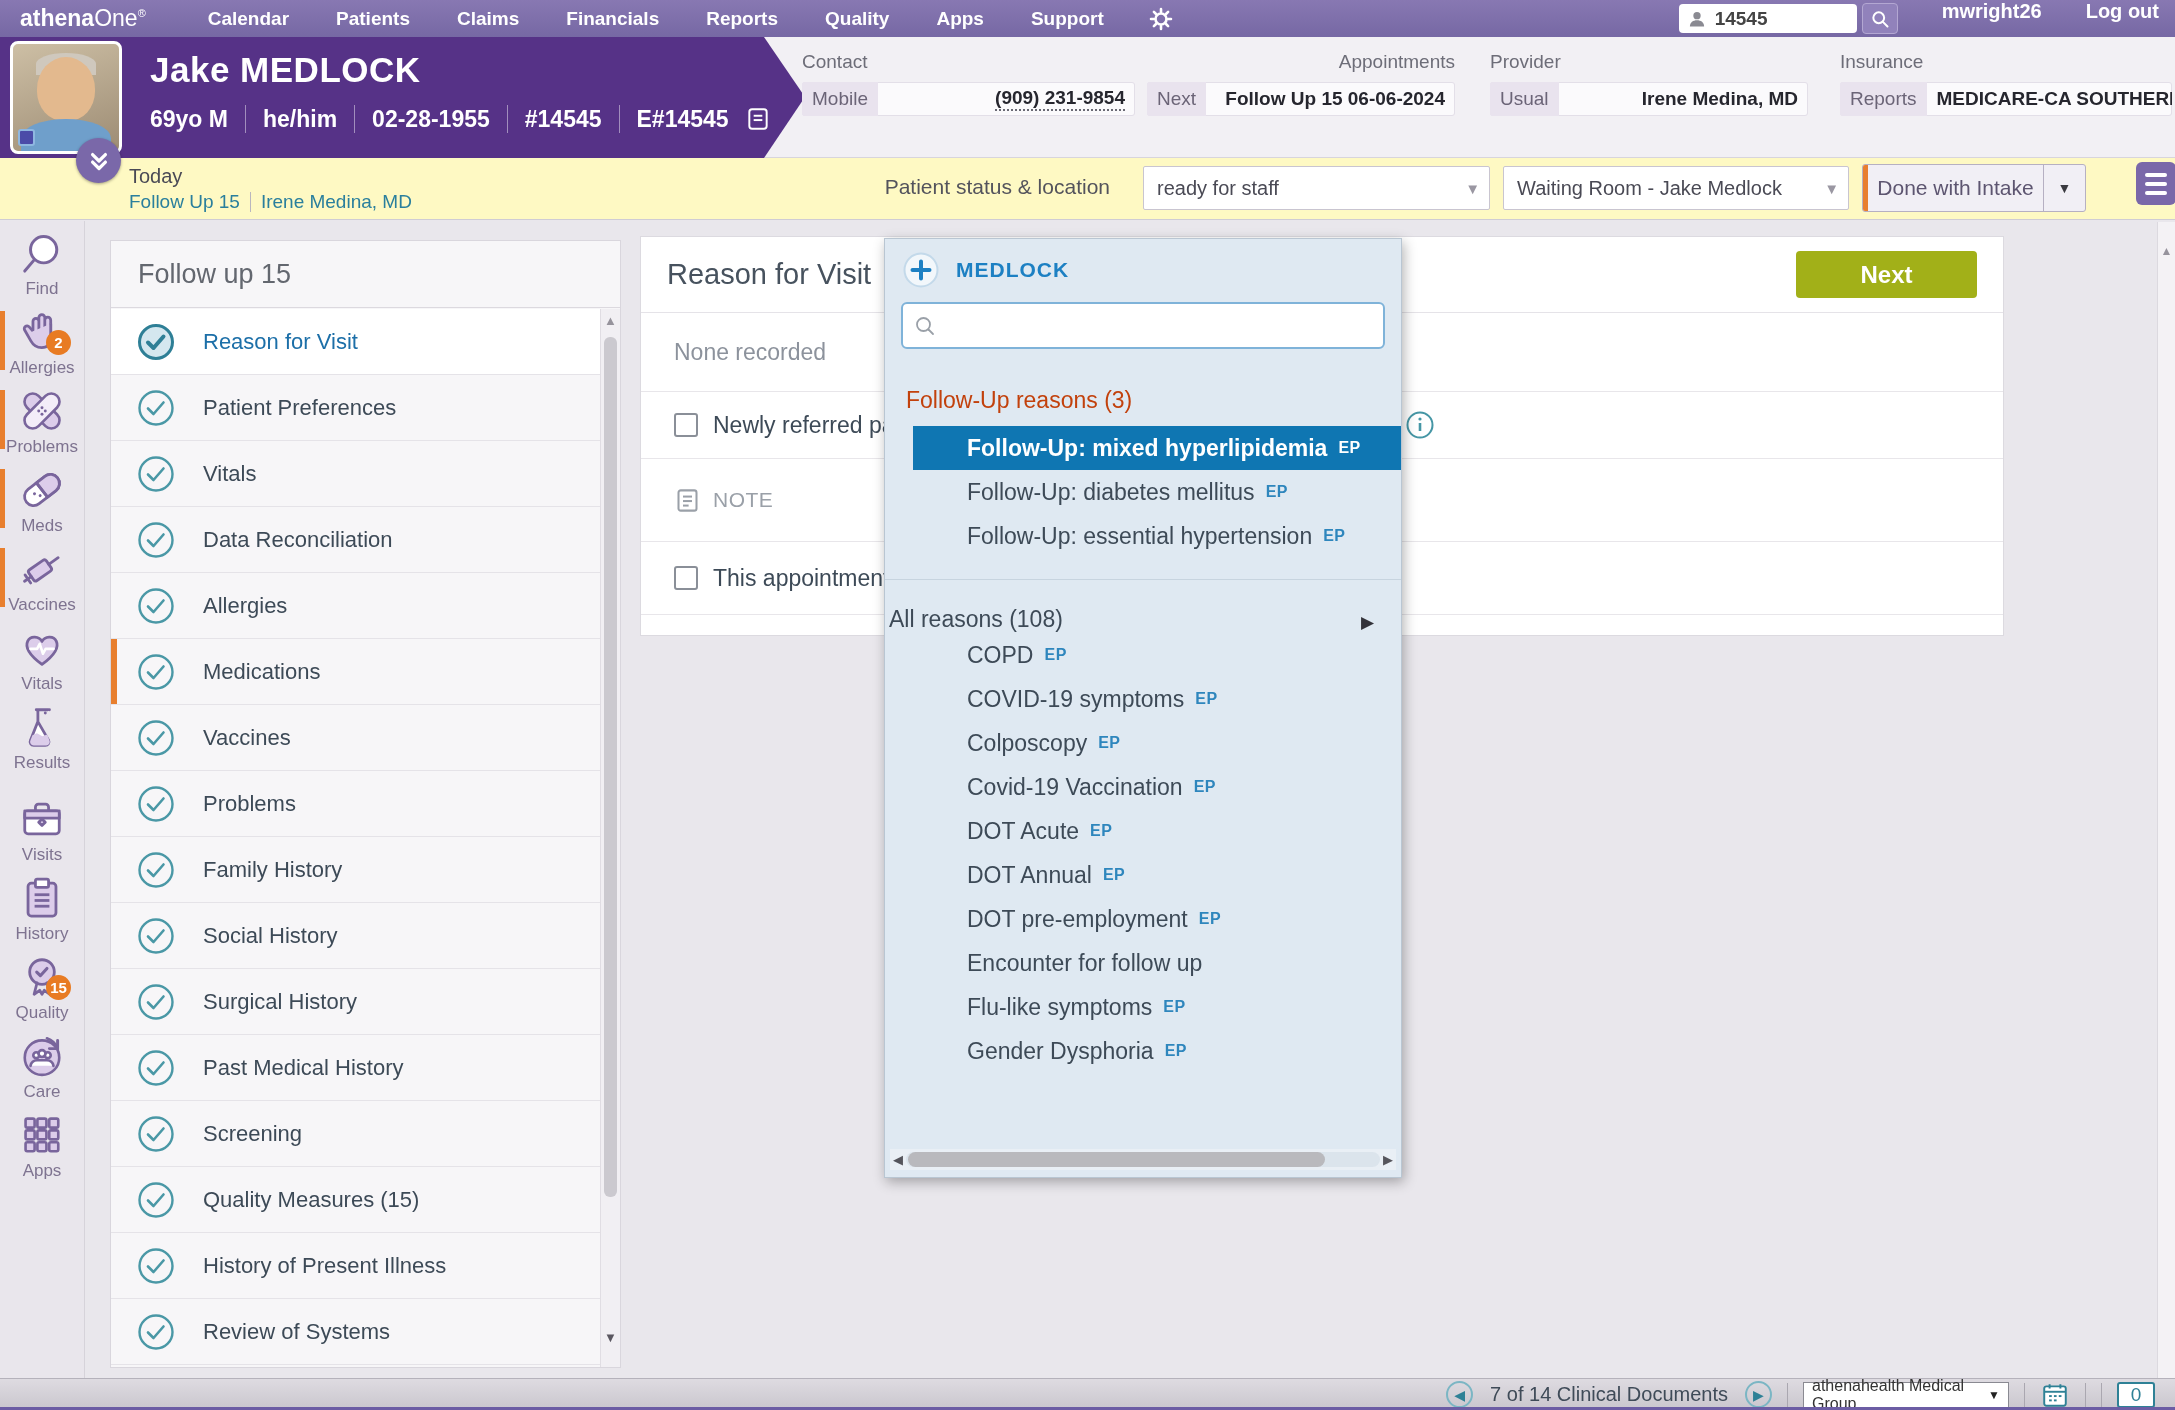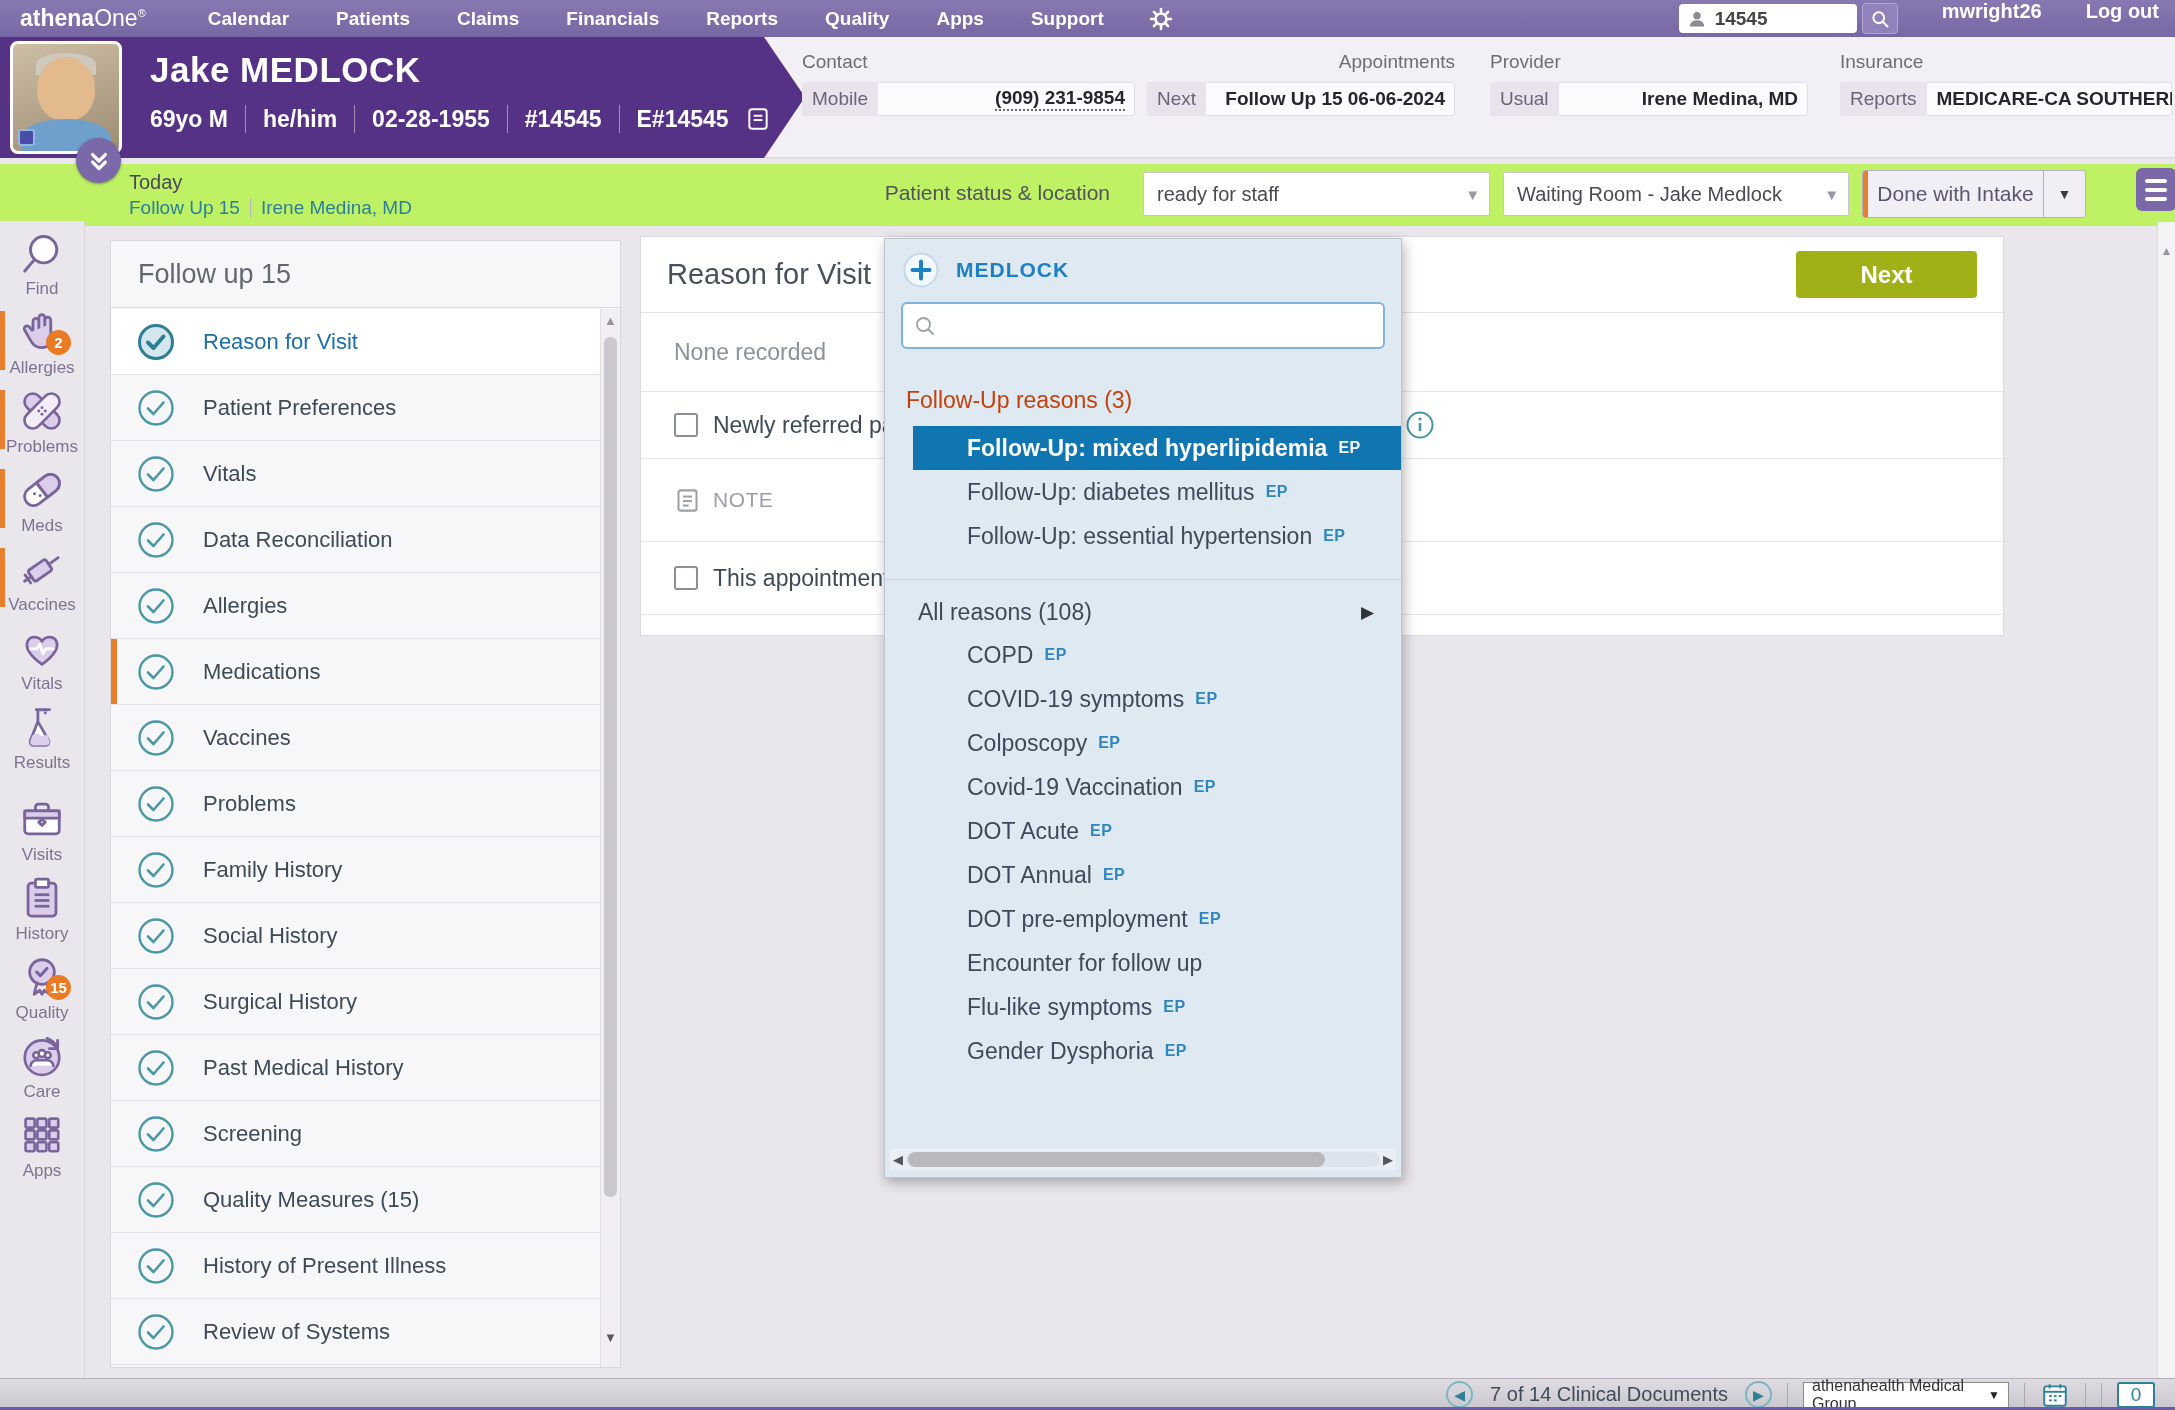--- a/index.html
+++ b/index.html
@@ -39,21 +39,21 @@
   .pt-note-icon { margin-left:16px; cursor:pointer; }
   .bn-col { position:absolute; top:14px; }
   .bn-group { font-size:19px; color:#6d6d78; margin-bottom:9px; }
   .bn-field { display:flex; height:34px; border-radius:3px; overflow:hidden; font-size:19px; background:#fbfafc; box-shadow:0 0 0 1px #e3dfe8 inset; }
   .bn-chip { background:#e9e3ee; color:#6b6477; display:flex; align-items:center; padding:0 10px; }
   .bn-val { color:#26262e; font-weight:bold; display:flex; align-items:center; padding:0 10px; flex:1; justify-content:flex-end; white-space:nowrap; overflow:hidden; }
   .bn-val.left { justify-content:flex-start; }
   .bn-val .dotted { border-bottom:2px dotted #6a6a74; cursor:pointer; }
 
   
-  .statusbar { position:absolute; top:164px; left:0; width:100%; height:62px; background:#bef264; border-bottom:1px solid #cfccd4;text-decoration:underline; }
+  .statusbar { position:absolute; top:158px; left:0; width:100%; height:62px; background:#fef9c3; border-bottom:1px solid #cfccd4;text-decoration:underline; }
   .jump-btn { position:absolute; left:76px; top:138px; width:45px; height:45px; border-radius:50%; background:#7a68a9;
               display:flex; align-items:center; justify-content:center; box-shadow:0 1px 3px rgba(0,0,0,.35); cursor:pointer; z-index:4; }
   .sb-today { position:absolute; left:129px; top:7px; font-size:20px; color:#4a4a55; }
   .sb-links { position:absolute; left:129px; top:33px; font-size:19px; color:#2a7f9d; display:flex; align-items:center; }
   .sb-links .lk { cursor:pointer; }
   .sb-links .pipe { width:1px; height:20px; background:#b9b6bf; margin:0 10px; }
   .psl-label { position:absolute; left:790px; top:17px; width:320px; text-align:right; font-size:21px; color:#53535c; }
   .sb-select { position:absolute; top:8px; height:44px; background:#fff; border:1px solid #c9c5d0; border-radius:2px;
                display:flex; align-items:center; padding:0 30px 0 13px; font-size:20px; color:#4a4a55; cursor:pointer;
                white-space:nowrap; overflow:hidden; }
@@ -122,21 +122,21 @@
   .dd-header-label { color:#1d80c3; font-size:21px; font-weight:bold; letter-spacing:1px; }
   .dd-search { margin:13px 16px 0; height:47px; background:#fff; border:2px solid #7fb3d9; border-radius:6px;
                display:flex; align-items:center; padding:0 10px; gap:8px; }
   .dd-search input { border:none; outline:none; flex:1; font-size:21px; color:#333; font-family:"Liberation Sans",sans-serif; }
   .dd-group-label { margin:38px 0 12px 21px; font-size:23px; color:#c2410c; }
   .dd-item { height:44px; display:flex; align-items:center; padding-left:54px; font-size:23px; color:#3d4a57; white-space:nowrap; cursor:pointer;margin-left:28px; }
   .dd-item .ep { margin-left:11px; font-size:16px; font-weight:bold; color:#2e86bd; letter-spacing:.5px; }
   .dd-item.selected { background:#0f76b2; color:#fff; font-weight:bold; }
   .dd-item.selected .ep { color:#fff; }
   .dd-divider { margin-top:21px; height:1px; background:#c7d4df; }
-  .dd-allrow { position:relative; margin-top:11px; height:42px; display:flex; align-items:center; padding-left:33px;
+  .dd-allrow { position:relative; margin-top:11px; height:42px; display:flex; align-items:flex-end; padding-left:4px;
                font-size:23px; color:#3d4a57; cursor:pointer; }
   .dd-allrow .arrow { position:absolute; right:27px; color:#33333a; font-size:17px; }
   .dd-all-list .dd-item { height:44px;align-items:center; }
   .dd-hscroll { position:absolute; left:5px; right:5px; bottom:7px; height:21px; background:#e9eff5; display:flex; align-items:center; }
   .dd-hscroll .lcar,.dd-hscroll .rcar { width:16px; text-align:center; color:#55555c; font-size:13px; cursor:pointer; }
   .dd-hscroll .track { flex:1; height:15px; background:#dbe4ec; border-radius:8px; position:relative; }
   .dd-hscroll .hthumb { position:absolute; left:2px; top:0; height:15px; width:88%; background:#b9b9bd; border-radius:8px; cursor:pointer; }
 
   
   .bottombar { position:absolute; left:0; bottom:0; width:100%; height:32px; background:linear-gradient(#dedbe1,#c9c6cd);

